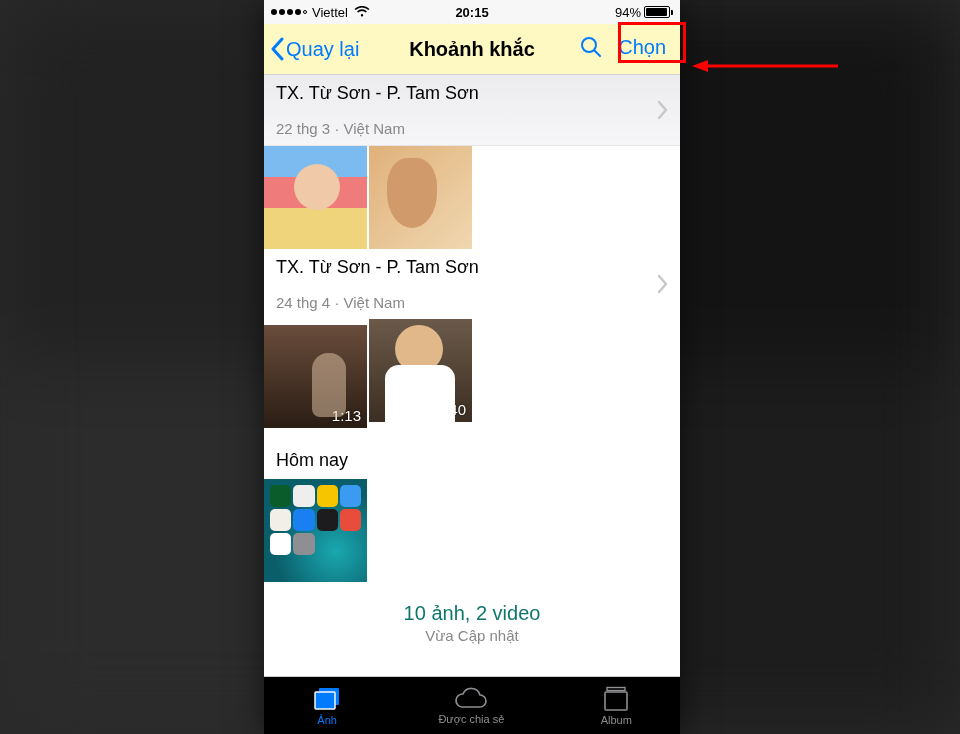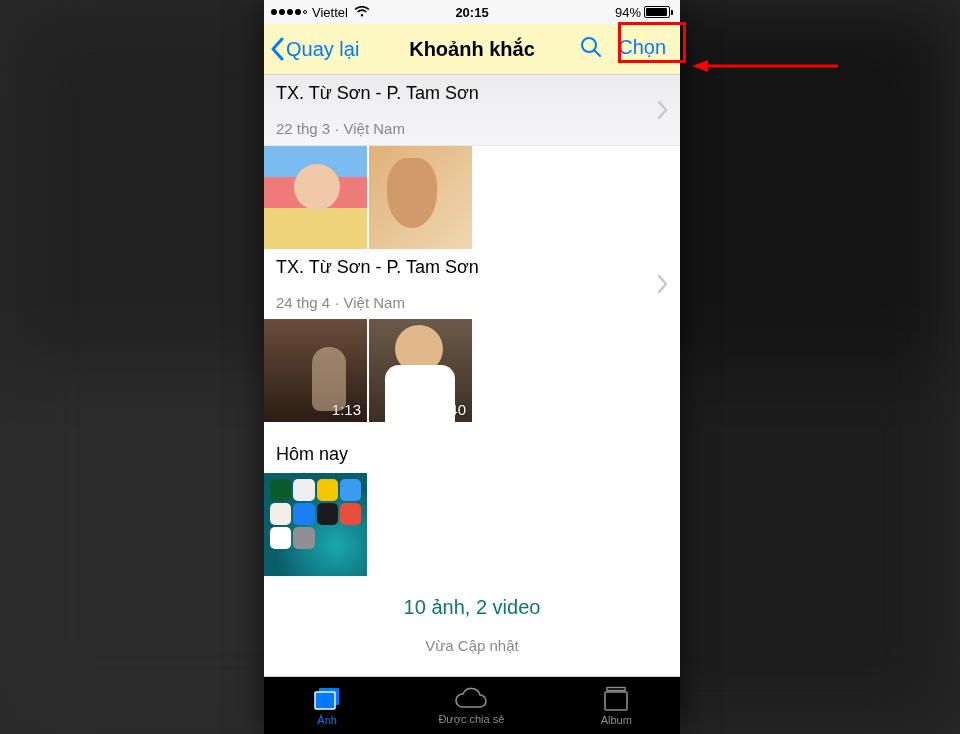--- a/index.html
+++ b/index.html
@@ -79,35 +79,35 @@
 
   .thumb-row { display:flex; gap:2px; padding:0 0 0 0; flex-wrap:wrap;}
   .thumb { width:103px; height:103px; position:relative; background:#ccc; overflow:hidden;}
   .thumb .dur { position:absolute; right:6px; bottom:4px; color:#fff; font-size:15px; font-weight:500; text-shadow:0 0 3px rgba(0,0,0,0.7);}
 
   
   .th1 { background: linear-gradient(#7bbbf0 30%, #f07b7b 30% 60%, #f0d47b 60%); }
   .th1::after{content:"";position:absolute;left:30px;top:18px;width:46px;height:46px;border-radius:50%;background:#f0c9a8;}
   .th2 { background: linear-gradient(135deg,#e0b17a,#f0d7b0); }
   .th2::after{content:"";position:absolute;left:18px;top:12px;width:50px;height:70px;border-radius:40% 40% 50% 50%;background:#d19a6a;}
-  .th3 { background: linear-gradient(#6a4d3c,#2a1d14); }
+  .th3 { background: linear-gradient(#6a4d3c,#2a1d14); margin-top: 6px; }
   .th3::after{content:"";position:absolute;left:48px;top:28px;width:34px;height:64px;border-radius:16px 16px 8px 8px;background:rgba(230,200,170,0.5);}
   .th4 { background: linear-gradient(#6b5a4a,#3b2e22); }
   .th4::before{content:"";position:absolute;left:26px;top:6px;width:48px;height:48px;border-radius:50%;background:#e0b88a;}
   .th4::after{content:"";position:absolute;left:16px;top:46px;width:70px;height:58px;border-radius:14px 14px 0 0;background:#fff;}
   .th5 { background: radial-gradient(circle at 70% 70%, #1aa8b0 0%, #0a5e6a 60%); }
   .app-icons {position:absolute;inset:6px;display:grid;grid-template-columns:repeat(4,1fr);grid-auto-rows:22px;gap:2px;}
   .app-icons span{border-radius:5px;}
   .ai1{background:#0a5d2a;} .ai2{background:#eee;} .ai3{background:#f7c400;} .ai4{background:#3b9bf0;}
   .ai5{background:#f2efe8;} .ai6{background:#1a7ff0;} .ai7{background:#1c1c1e;} .ai8{background:#e84d3c;}
   .ai9{background:#fff;} .ai10{background:#8e8e93;} .ai11{background:transparent;} .ai12{background:transparent;}
 
   .summary { text-align:center; padding: 20px 0 12px; }
   .summary-main { font-size:20px; color:#0f766e;}
-  .summary-sub { font-size:15px; color:#888; margin-top:18px;}
+  .summary-sub { font-size:15px; color:#888; margin-top:2px;}
 
   .tab-bar {
     height:58px; background:#000000; border-top:1px solid #c8c8cb;
     display:flex; align-items:center; justify-content:space-around;
   }
   .tab { display:flex; flex-direction:column; align-items:center; gap:2px; color:#8e8e93; font-size:11px;}
   .tab.active { color:#007aff; }
   .tab svg{display:block;}
 </style>
 </head>

